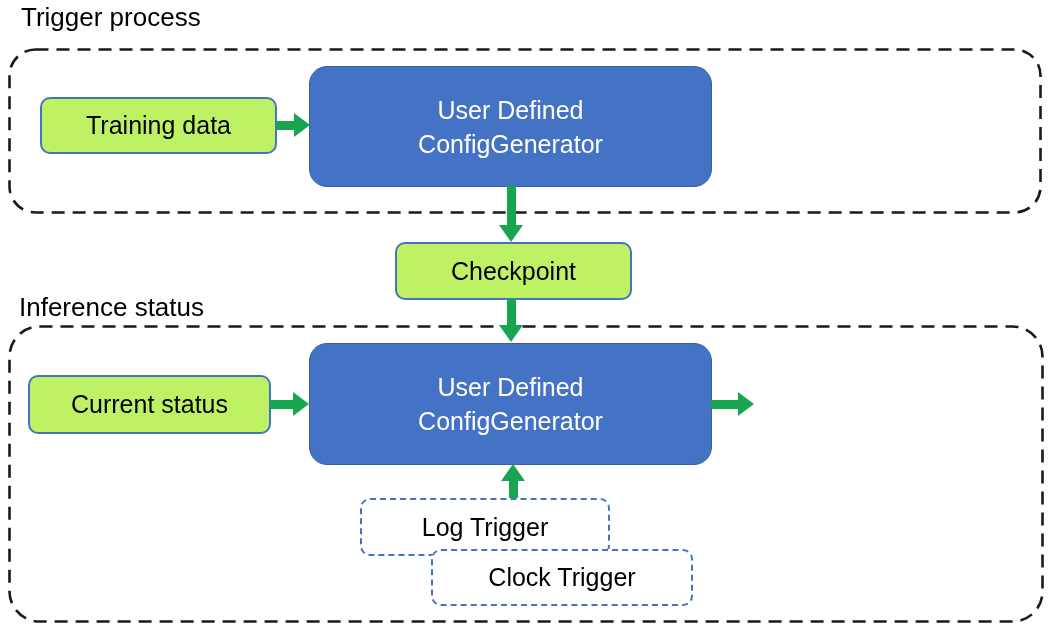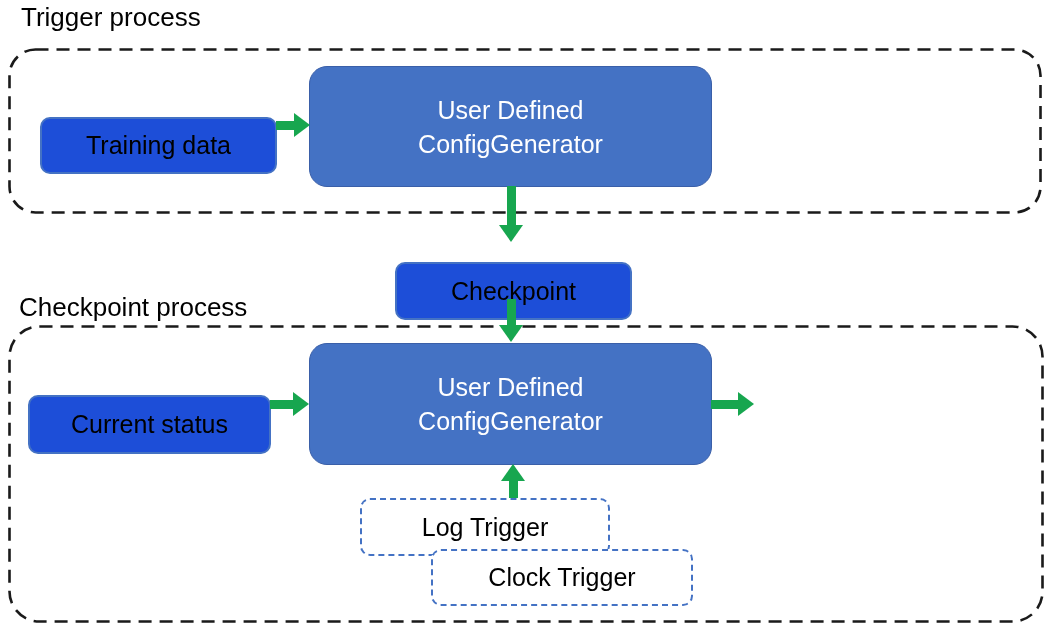--- a/index.html
+++ b/index.html
@@ -17,23 +17,23 @@
     position:relative;width:1057px;height:631px;background:var(--bg);
     overflow:hidden;color:var(--text-dark);
   }
   .section-label{
     position:absolute;font-size:26px;color:var(--text-dark);
     white-space:nowrap;line-height:1.2;
   }
   .dashed-container{position:absolute;pointer-events:none;}
   .dashed-container svg{display:block;}
   .io-box{
-    position:absolute;background:#1d4ed8;border:2px solid var(--accent-blue);
+    position:absolute;background:#bef264;border:2px solid var(--accent-blue);
     border-radius:10px;display:flex;align-items:center;justify-content:center;
-    font-size:25px;color:var(--text-dark);box-sizing:border-box;white-space:nowrap;margin-top:20px;
+    font-size:25px;color:var(--text-dark);box-sizing:border-box;white-space:nowrap;
   }
   .gen-box{
     position:absolute;background:var(--accent-blue);border:1.5px solid var(--accent-blue-border);
     border-radius:18px;display:flex;flex-direction:column;align-items:center;justify-content:center;
     color:var(--box-text-white);font-size:25px;line-height:34px;box-sizing:border-box;text-align:center;
   }
   .trigger-box{
     position:absolute;background:#fff;border:2px dashed var(--accent-blue);
     border-radius:10px;display:flex;align-items:center;justify-content:center;
     font-size:25px;color:var(--text-dark);box-sizing:border-box;white-space:nowrap;
@@ -57,21 +57,21 @@
     border-bottom:17px solid var(--arrow-green);
   }
   .arrow-up .shaft{width:9px;background:var(--arrow-green);}
 </style>
 </head>
 <body>
 
 <div id="canvas">
 
   <div class="section-label" style="left:21px;top:2px;">Trigger process</div>
-  <div class="section-label" style="left:19px;top:292px;">Checkpoint process</div>
+  <div class="section-label" style="left:19px;top:292px;">Inference status</div>
 
   <div class="dashed-container" style="left:8px;top:48px;">
     <svg width="1034" height="166" viewBox="0 0 1034 166">
       <rect x="1.5" y="1.5" width="1031" height="163" rx="26" ry="26" fill="none" stroke="#1a1a1a" stroke-width="2.6" stroke-dasharray="13 8"></rect>
     </svg>
   </div>
 
   <div class="dashed-container" style="left:8px;top:325px;">
     <svg width="1036" height="298" viewBox="0 0 1036 298">
       <rect x="1.5" y="1.5" width="1033" height="295" rx="30" ry="30" fill="none" stroke="#1a1a1a" stroke-width="2.6" stroke-dasharray="13 8"></rect>

